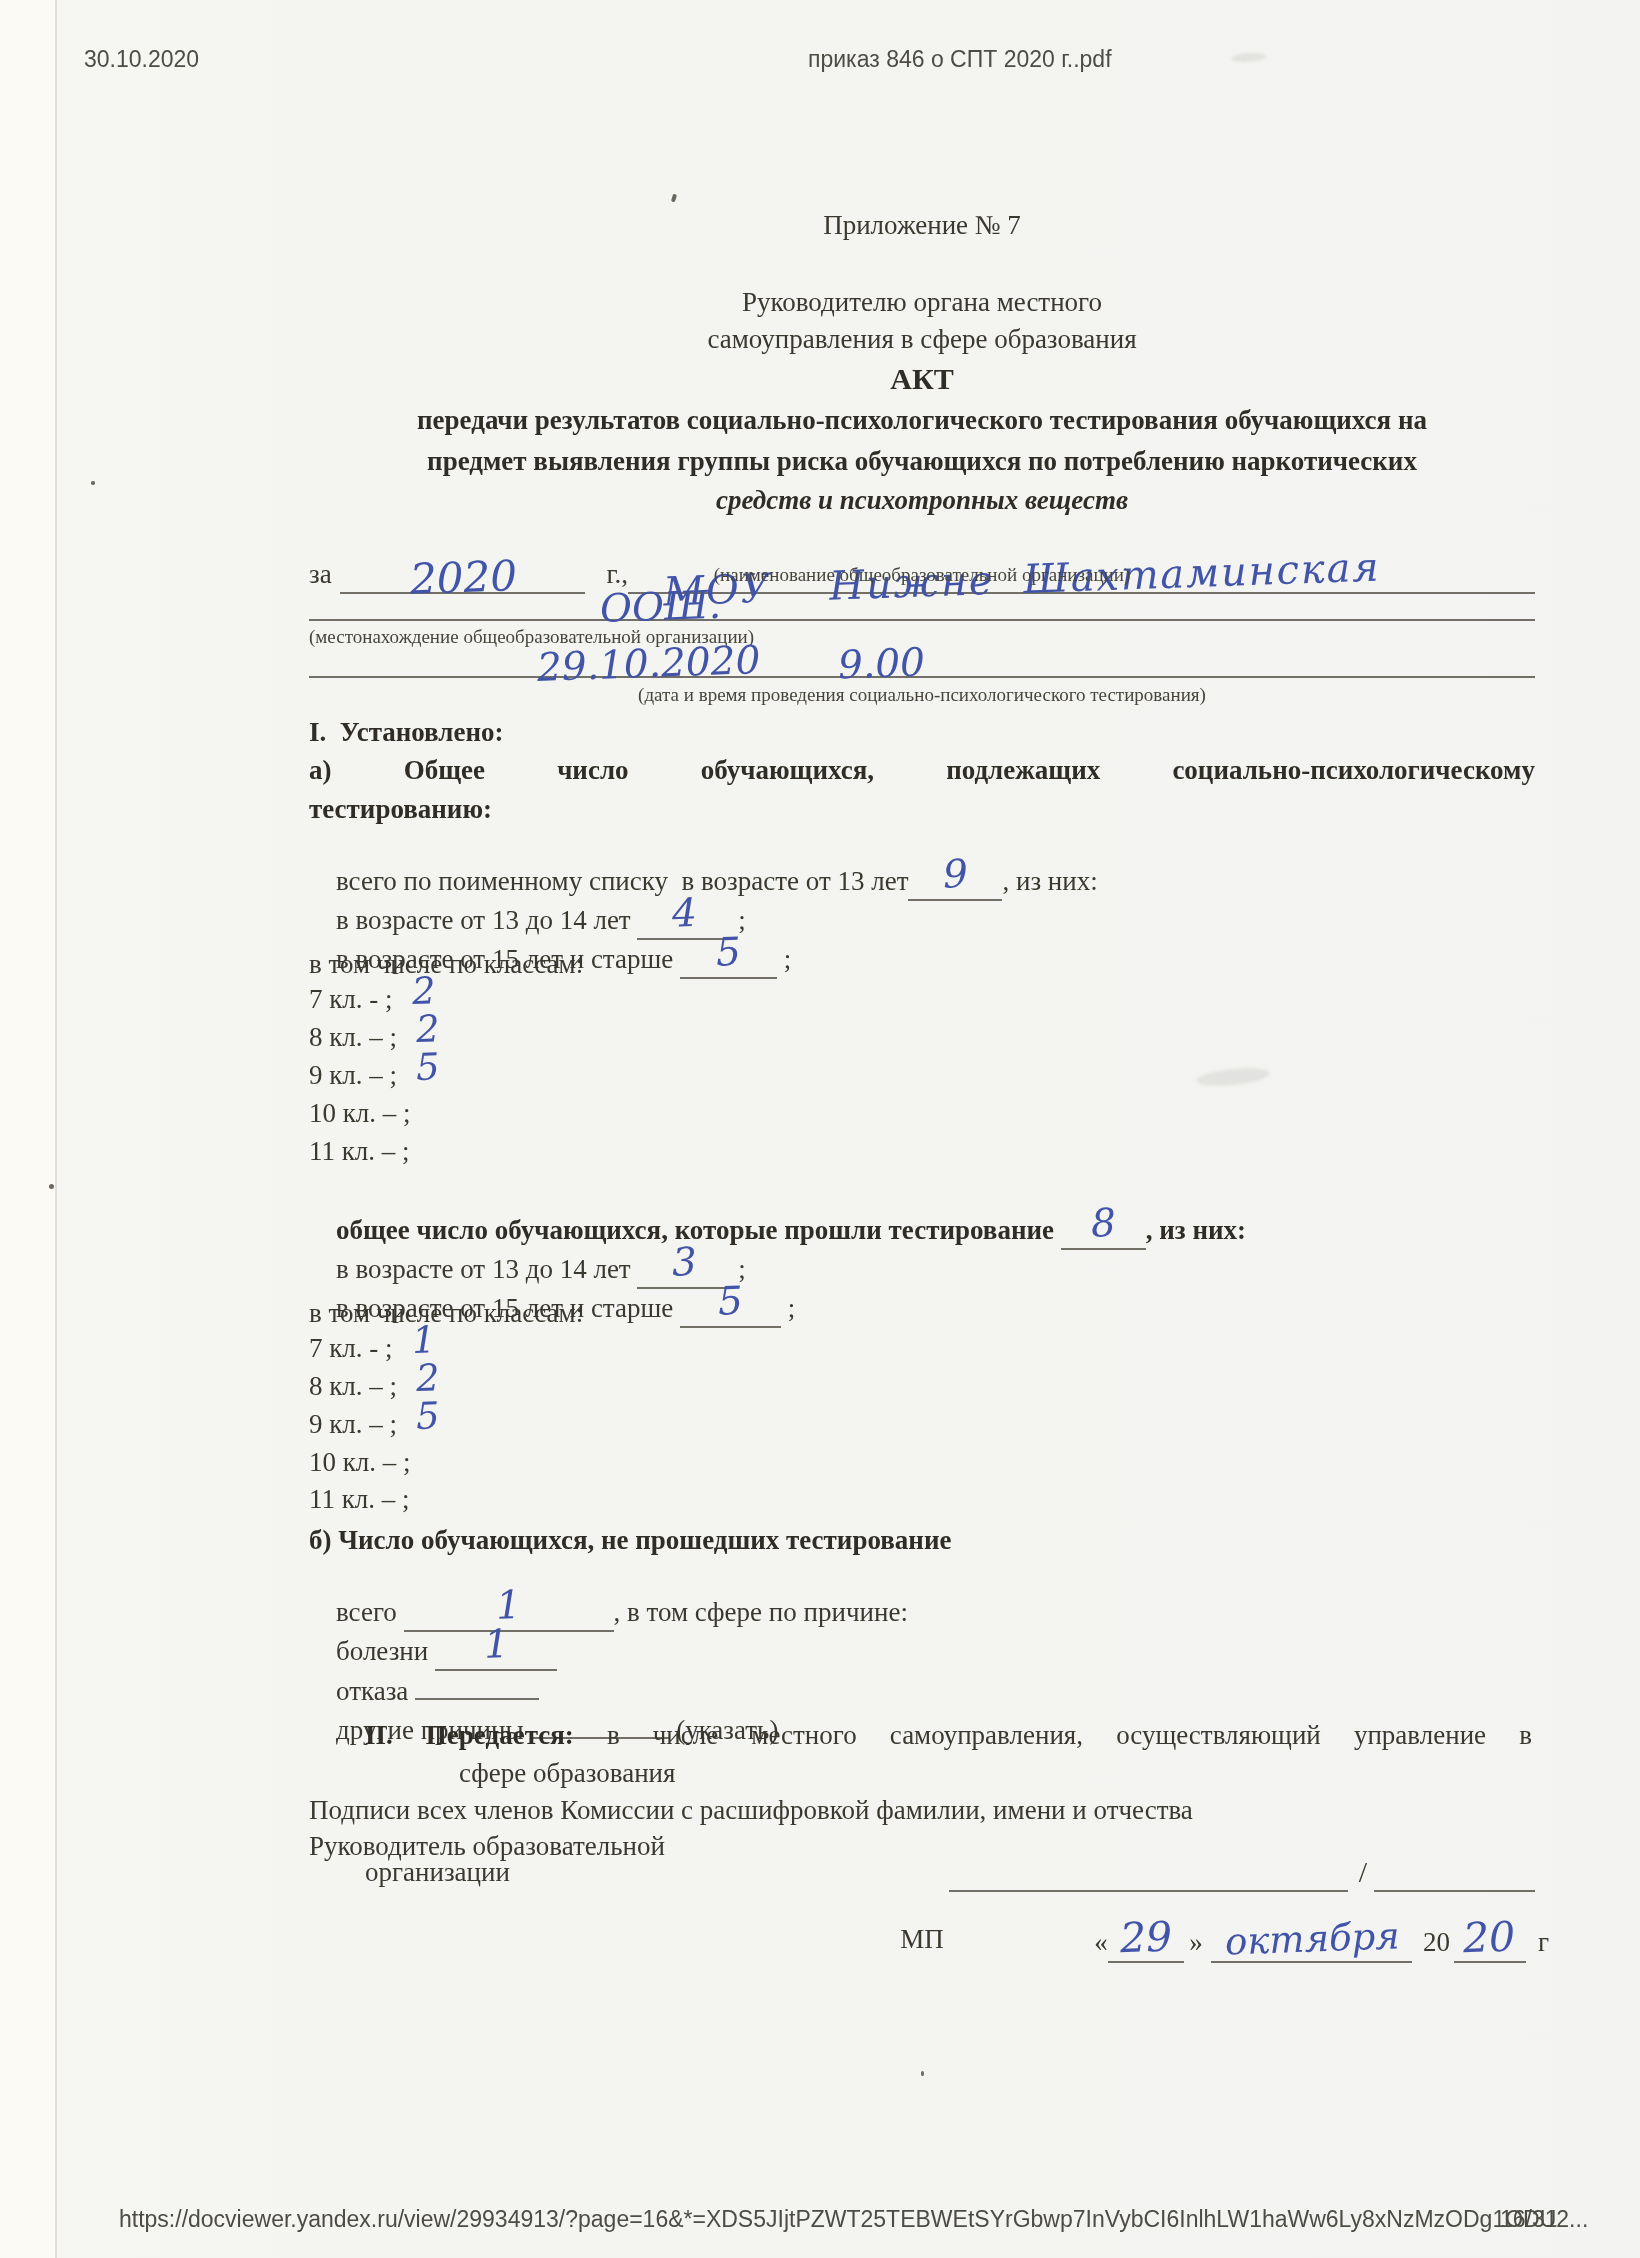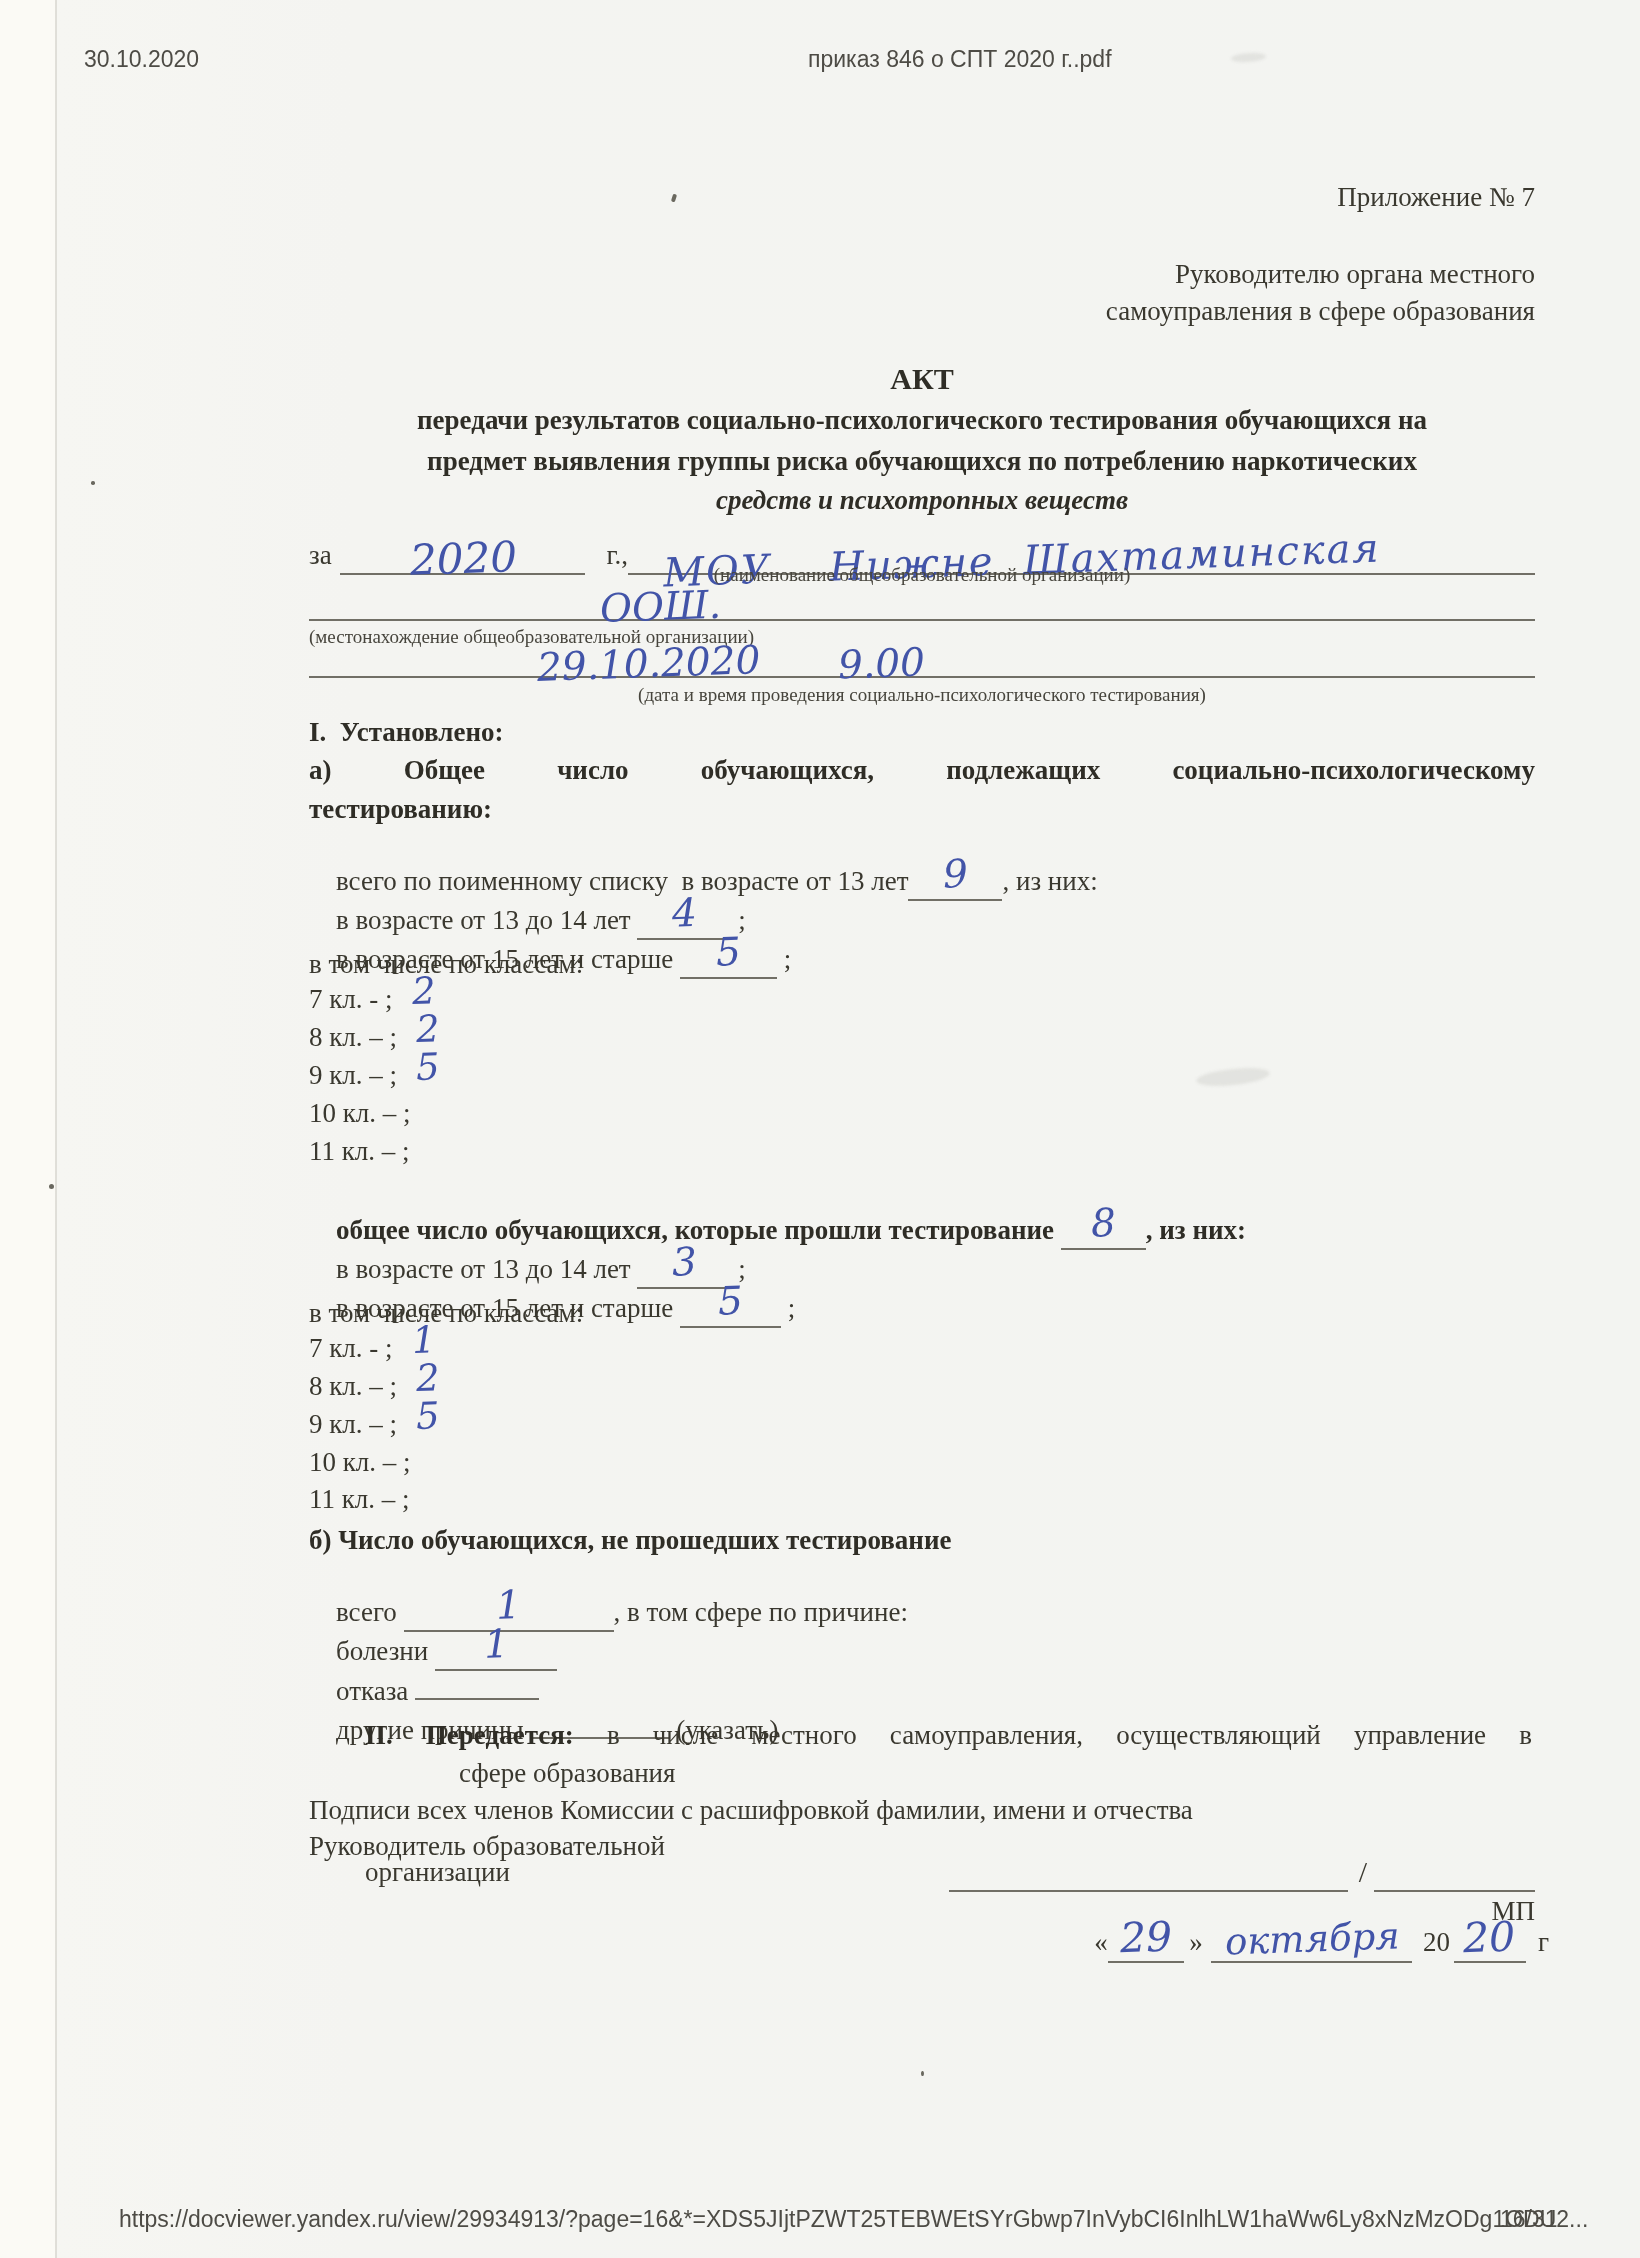--- a/index.html
+++ b/index.html
@@ -11,21 +11,21 @@
     overflow:hidden;
     font-family:"Liberation Serif","DejaVu Serif",serif;
     color:#3a382f;
   }
   .seam{position:absolute;left:55px;top:0;width:1.8px;height:100%;background:rgba(195,193,185,.45);}
   .sans{font-family:"Liberation Sans","DejaVu Sans",sans-serif;}
   .abs{position:absolute;white-space:pre-wrap;}
   .doc-line{position:absolute;left:309px;right:106px;font-size:27px;line-height:1.25;white-space:pre-wrap;}
   .b{font-weight:bold;color:#2f2d26;}
   .center{text-align:center;}
-  .right{text-align:right;}
+  .right{text-align:center;margin-top:28px;}
   .cap{font-size:19px;color:#47453d;}
   .hw{font-family:"DejaVu Serif",serif;font-style:italic;color:#4254a8;}
   .jline{display:flex;justify-content:space-between;}
   .flexline{display:flex;align-items:flex-end;}
   .blank{border-bottom:2.6px solid #716f66;display:inline-flex;align-items:flex-end;justify-content:center;}
   .iblank{display:inline-block;border-bottom:2.6px solid #716f66;text-align:center;vertical-align:baseline;}
   .hw-big{font-size:41px;line-height:1;display:inline-block;margin-bottom:-7px;transform:rotate(-2deg);}
   .hw-num{font-size:39px;line-height:23px;display:inline-block;transform:translateY(-2.6px) rotate(-2deg);}
   .hw-digit{font-size:37px;line-height:23px;display:inline-block;margin-left:19.4px;transform:translateY(-4.4px) rotate(-2deg);}
   .pr-head{font-size:23px;color:#4d4b45;}
@@ -43,21 +43,21 @@
 
   <div class="doc-line right" style="top:181px;">Приложение № 7</div>
   <div class="doc-line right" style="top:258px;">Руководителю органа местного</div>
   <div class="doc-line right" style="top:295px;">самоуправления в сфере образования</div>
 
   <div class="doc-line center b" style="top:360px;font-size:30px;">АКТ</div>
   <div class="doc-line center b" style="top:404px;">передачи результатов социально-психологического тестирования обучающихся на</div>
   <div class="doc-line center b" style="top:445px;">предмет выявления группы риска обучающихся по потреблению наркотических</div>
   <div class="doc-line center b" style="top:484px;font-style:italic;">средств и психотропных веществ</div>
 
-  <div class="doc-line flexline" style="top:522px;height:53px;">
+  <div class="doc-line flexline" style="top:541px;height:53px;">
     <span style="padding-bottom:1.8px;">за</span>
     <span class="blank" style="width:245px;margin-left:8.8px;">
       <span class="hw hw-big" style="font-size:42px;">2020</span>
     </span>
     <span style="padding-bottom:1.8px;margin-left:21px;">г.,</span>
     <span class="blank" style="flex:1;justify-content:flex-start;padding-left:35px;">
       <span class="hw hw-big" style="font-size:40px;letter-spacing:1.8px;">МОУ    Нижне  Шахтаминская</span>
     </span>
   </div>
   <div class="doc-line center cap" style="top:563px;">(наименование общеобразовательной организации)</div>

